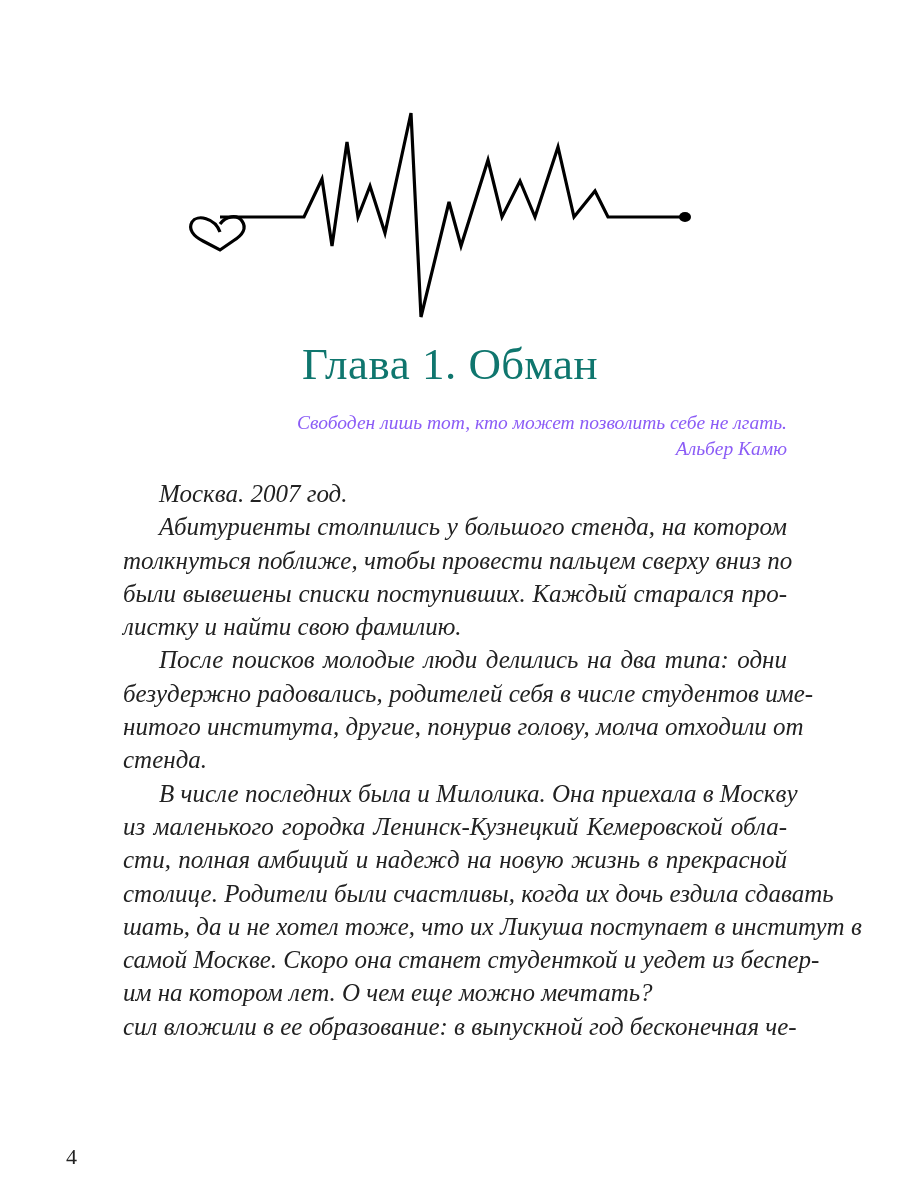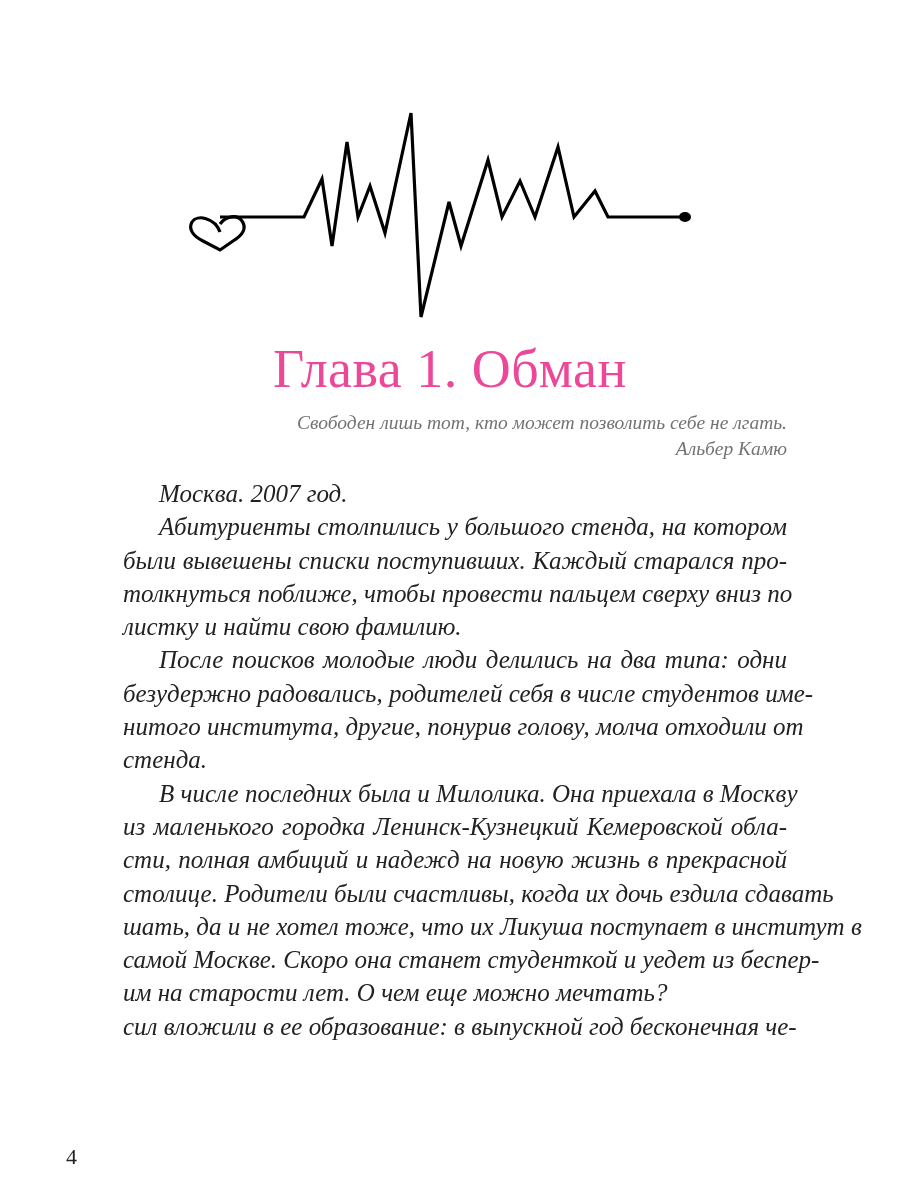--- a/index.html
+++ b/index.html
@@ -1,26 +1,26 @@
 <!DOCTYPE html>
 <html><head>
 <meta charset="utf-8">
 <style>
   html, body { margin: 0; padding: 0; background: #ffffff; }
   body { width: 900px; height: 1200px; position: relative; overflow: hidden; color: #1a1a1a; }
   .ecg { position: absolute; left: 185px; top: 108px; width: 545px; height: 218px; }
   .title {
     position: absolute; left: 0; width: 900px; top: 338px; text-align: center;
-    font-family: "Liberation Serif", "DejaVu Serif", serif; font-size: 54px; color: #ec4899;
+    font-family: "Liberation Serif", "DejaVu Serif", serif; font-size: 45px; color: #0f766e;
     letter-spacing: 0.5px;
   }
   .epigraph {
     position: absolute; right: 113px; top: 410px; text-align: right;
     font-family: "Liberation Serif", "DejaVu Serif", serif; font-style: italic;
-    font-size: 19.5px; line-height: 26px; color: #737373;
+    font-size: 19.5px; line-height: 26px; color: #8b5cf6;
   }
   .body-text {
     position: absolute; left: 123px; top: 477px; width: 664px;
     font-family: "Liberation Serif", "DejaVu Serif", serif; font-size: 25px; color: #222; font-style: italic;
   }
   .line {
     height: 33.3px; line-height: 33.3px; white-space: nowrap;
     text-align: justify; text-align-last: justify;
   }
   .line.indent { text-indent: 36px; }
@@ -44,30 +44,30 @@
 <div class="title">Глава 1. Обман</div>
 
 <div class="epigraph">
   <div>Свободен лишь тот, кто может позволить себе не лгать.</div>
   <div>Альбер Камю</div>
 </div>
 
 <div class="body-text" id="body-text">
     <div class="line indent last">Москва. 2007 год.</div>
     <div class="line indent">Абитуриенты столпились у большого стенда, на котором</div>
+    <div class="line">толкнуться поближе, чтобы провести пальцем сверху вниз по</div>
     <div class="line">были вывешены списки поступивших. Каждый старался про-</div>
-    <div class="line">толкнуться поближе, чтобы провести пальцем сверху вниз по</div>
     <div class="line last">листку и найти свою фамилию.</div>
     <div class="line indent">После поисков молодые люди делились на два типа: одни</div>
     <div class="line">безудержно радовались, родителей себя в числе студентов име-</div>
     <div class="line">нитого института, другие, понурив голову, молча отходили от</div>
     <div class="line last">стенда.</div>
     <div class="line indent">В числе последних была и Милолика. Она приехала в Москву</div>
     <div class="line">из маленького городка Ленинск-Кузнецкий Кемеровской обла-</div>
     <div class="line">сти, полная амбиций и надежд на новую жизнь в прекрасной</div>
     <div class="line">столице. Родители были счастливы, когда их дочь ездила сдавать</div>
     <div class="line">шать, да и не хотел тоже, что их Ликуша поступает в институт в</div>
     <div class="line">самой Москве. Скоро она станет студенткой и уедет из беспер-</div>
-    <div class="line last">им на старости лет. О чем еще можно мечтать?</div>
+    <div class="line last">им на котором лет. О чем еще можно мечтать?</div>
     <div class="line">сил вложили в ее образование: в выпускной год бесконечная че-</div>
   </div>
 
 <div class="page-number">4</div>
 
 </body></html>

